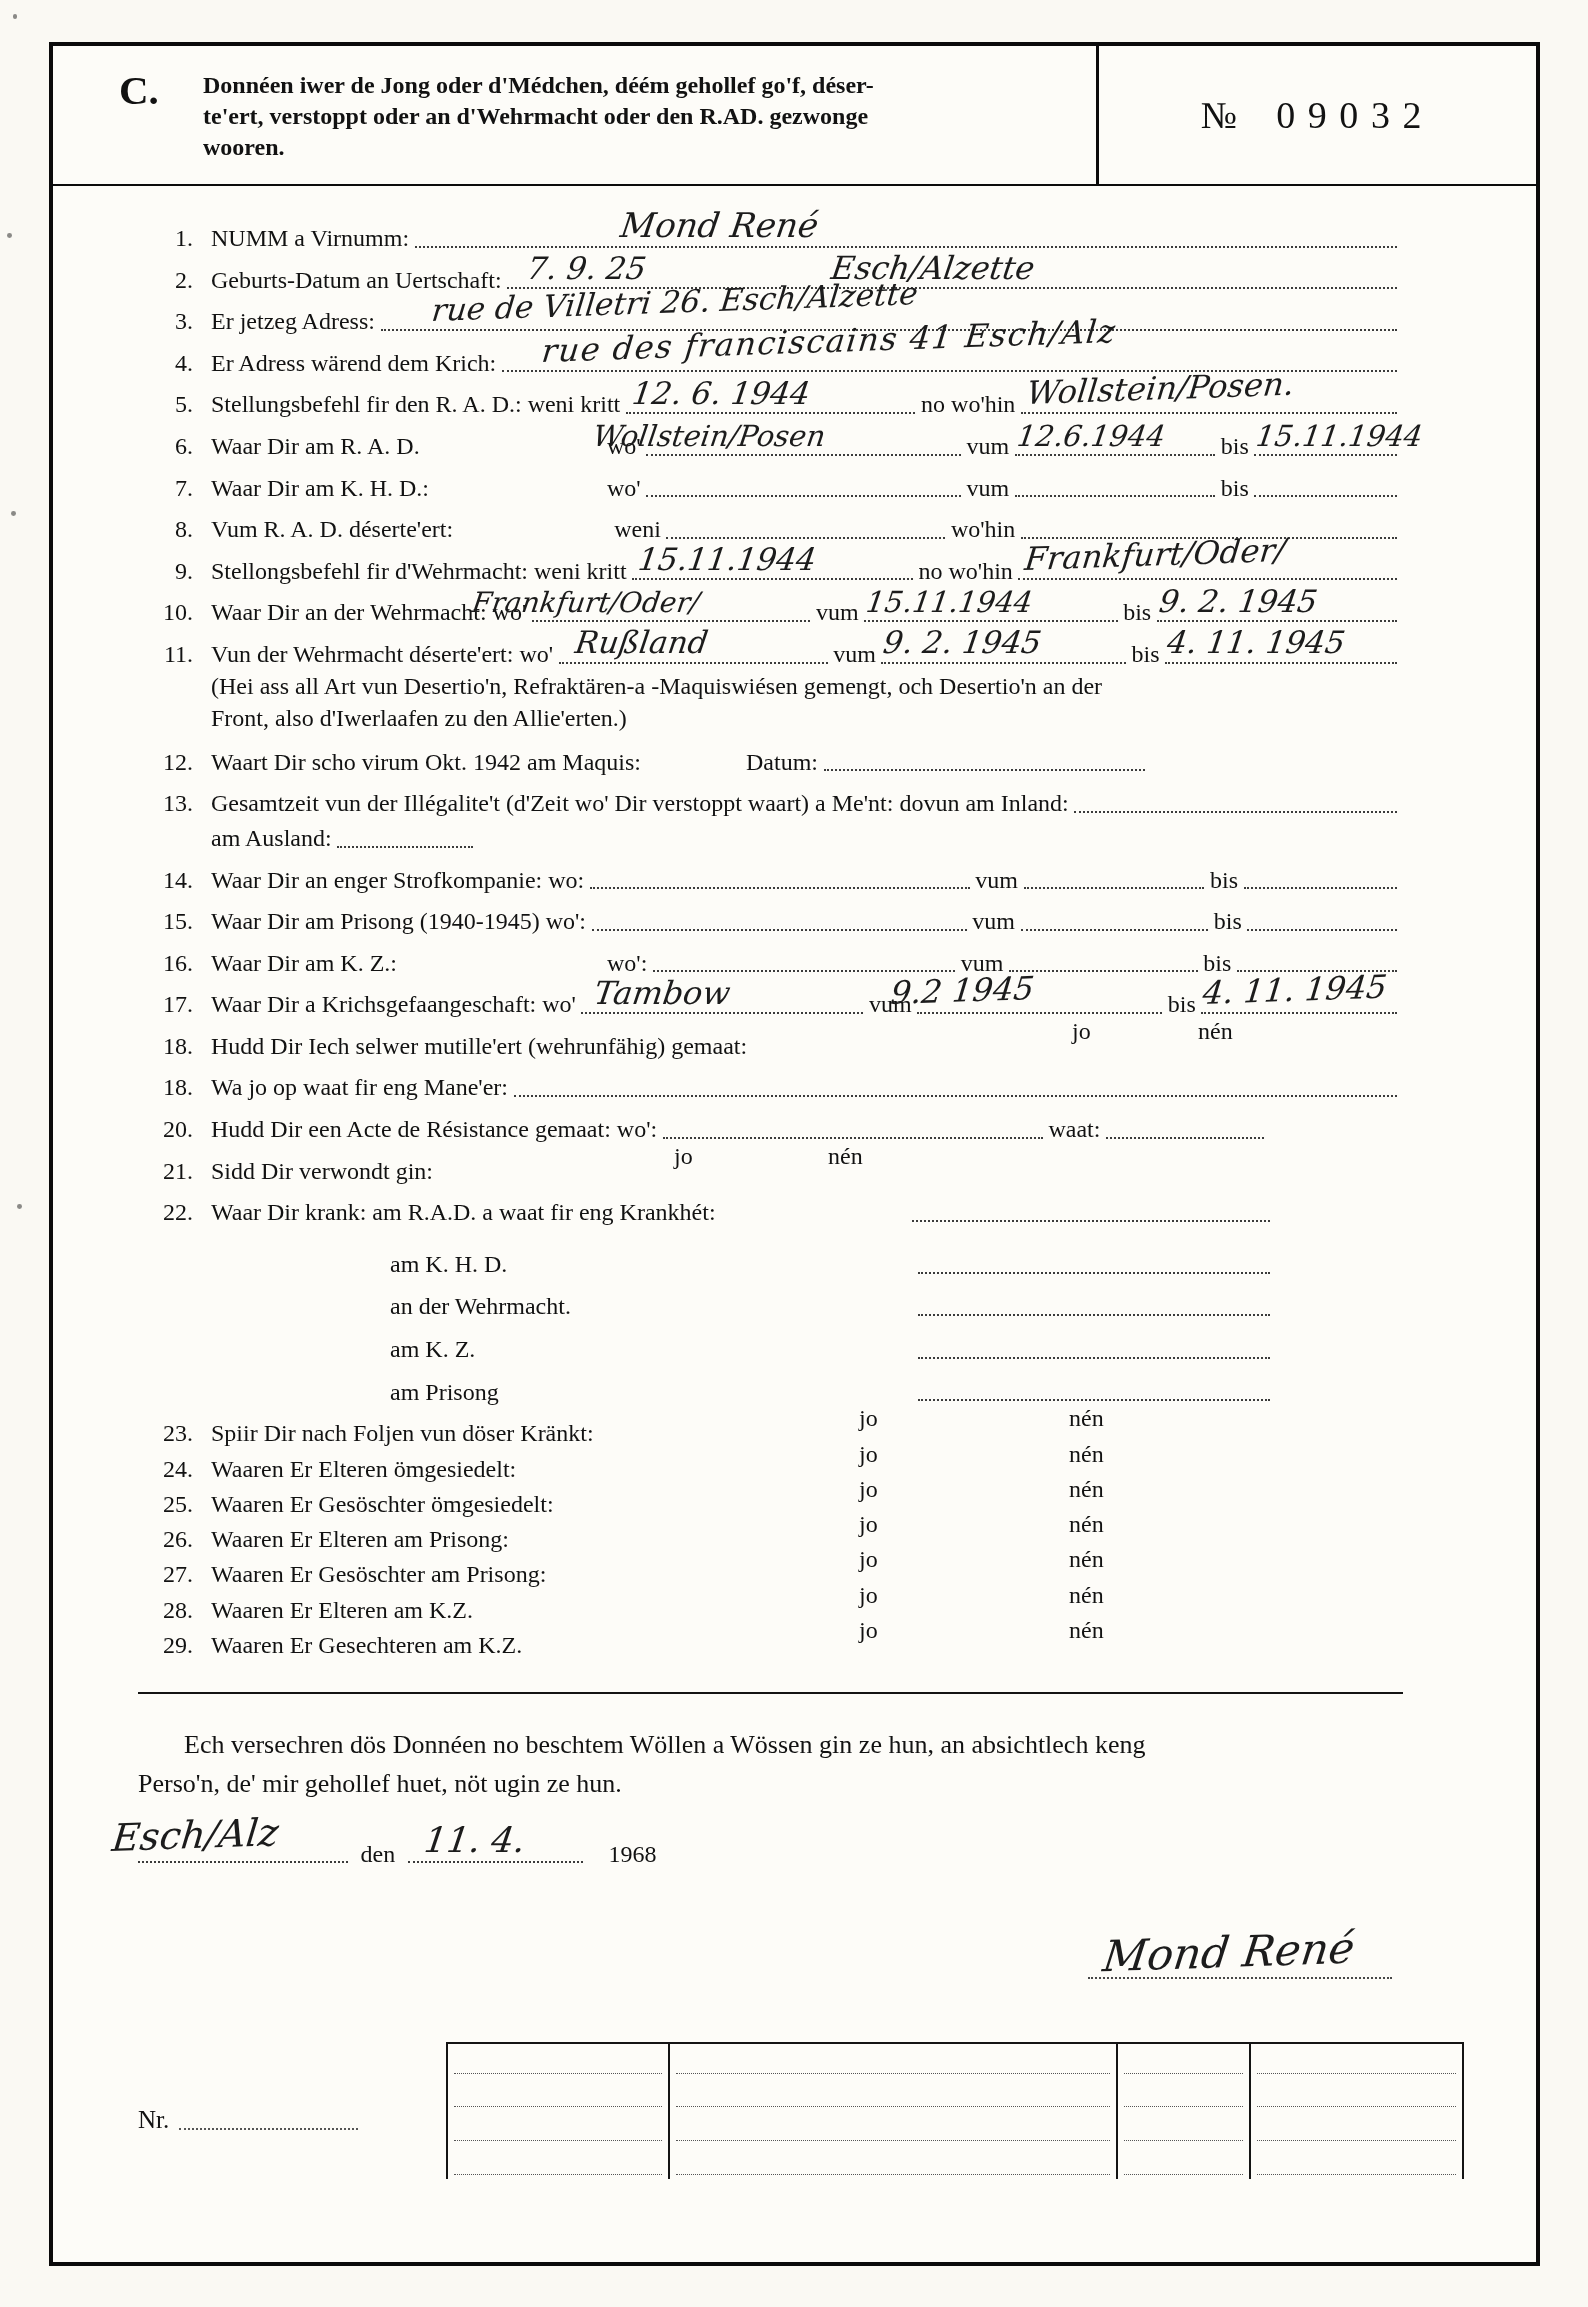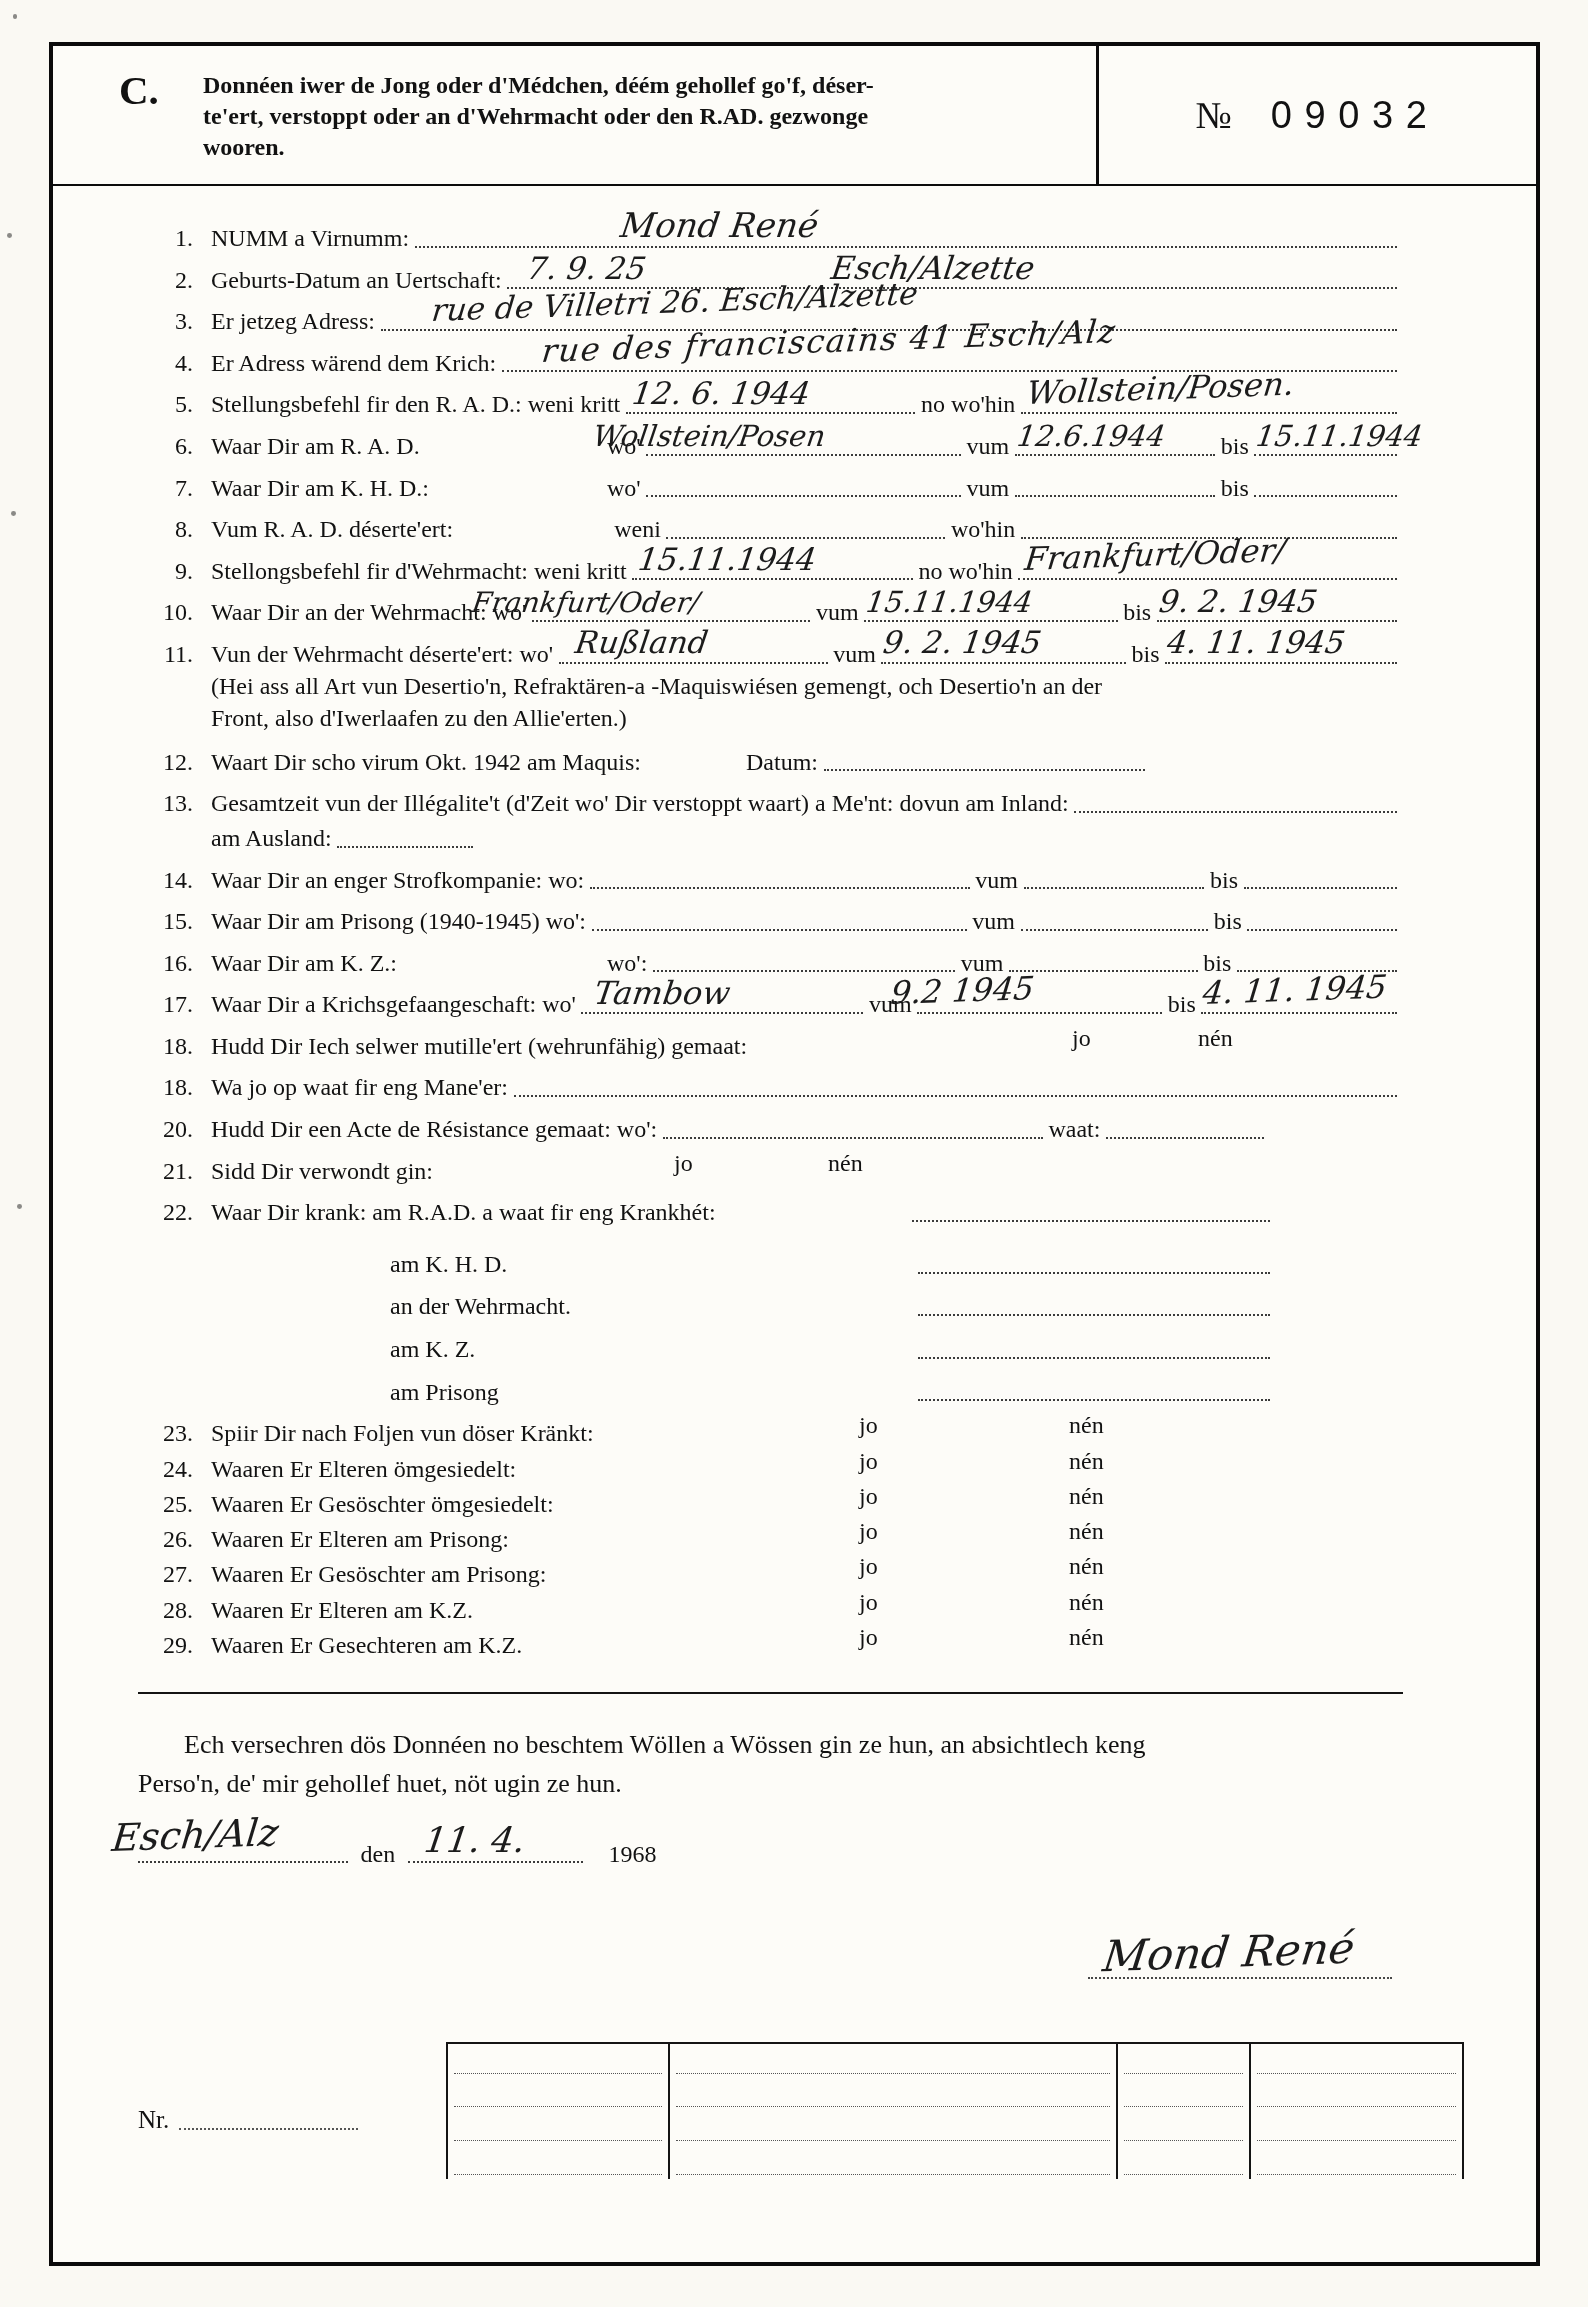--- a/index.html
+++ b/index.html
@@ -7,37 +7,37 @@
   body{background:#faf9f3;font-family:"Liberation Serif","DejaVu Serif",serif;color:#121212;position:relative;overflow:hidden;}
   .frame{position:absolute;left:49px;top:42px;width:1491px;height:2224px;border:4.9px solid #0b0b0b;background:#fdfcf8;}
 
   
   .hdr{position:relative;height:140px;border-bottom:2.8px solid #0b0b0b;}
   .hdr-letter{position:absolute;left:66px;top:19.6px;font-size:41px;font-weight:700;}
   .hdr-text{position:absolute;left:150px;top:24px;width:867px;font-size:24px;font-weight:700;line-height:1.3;white-space:pre-line;}
   .hdr-divider{position:absolute;left:1043px;top:0;width:2.8px;height:100%;background:#0b0b0b;}
   .hdr-no{position:absolute;left:1046px;right:0;top:0;height:100%;display:flex;align-items:center;justify-content:center;gap:39px;}
   .no-label{font-size:38px;}
-  .no-value{font-family:Liberation Sans, sans-serif;font-size:38px;letter-spacing:12.6px;}
+  .no-value{font-family:Liberation Serif, serif;font-size:38px;letter-spacing:12.6px;}
 
   
   .main{padding:39px 133px 0 85px;}
   .row{position:relative;display:flex;align-items:flex-end;font-size:24px;line-height:1.15;margin-bottom:14px;}
   .row.tight{margin-bottom:7.7px;}
   .row.sub{margin-bottom:4.9px;margin-top:15px;}
   .num{flex:0 0 55px;text-align:right;margin-right:18px;white-space:nowrap;}
   .lbl{white-space:nowrap;}
   .lblw{flex:0 0 396px;}
   .lbl22{flex:0 0 695px;}
   .sublbl{flex:0 0 522px;}
   .dots{flex:1 1 auto;position:relative;height:7px;border-bottom:2.1px dotted #3b3b3b;margin:0 5.6px 4.9px 5.6px;min-width:21px;}
   .gap{height:1.4px;flex:0 0 auto;}
   .hw{position:absolute;bottom:0.7px;left:7px;font-family:"DejaVu Serif",serif;font-style:italic;font-size:31px;white-space:nowrap;color:#1c1c1c;transform:skewX(-8deg);transform-origin:left bottom;z-index:3;}
   .hw.tilt{transform:skewX(-8deg) rotate(-2deg);}
-  .opt{position:absolute;bottom:8px;white-space:nowrap;}
+  .opt{position:absolute;bottom:15px;white-space:nowrap;}
   .jo-a{left:721px}.nen-a{left:931px}
   .jo-b{left:934px}.nen-b{left:1060px}
   .jo-c{left:536px}.nen-c{left:690px}
   .note{white-space:pre-line;margin:-4.2px 0 14px 73px;font-size:24px;line-height:1.35;}
 
   
   .sep-rule{border-top:2.1px solid #141414;margin:32px 0 31px 0;}
   .decl{font-size:26px;line-height:1.5;white-space:pre-line;text-indent:46px;}
   .pd{display:flex;align-items:flex-end;margin-top:38px;font-size:24px;}
   .pd .lbl{margin:0 7px;}

